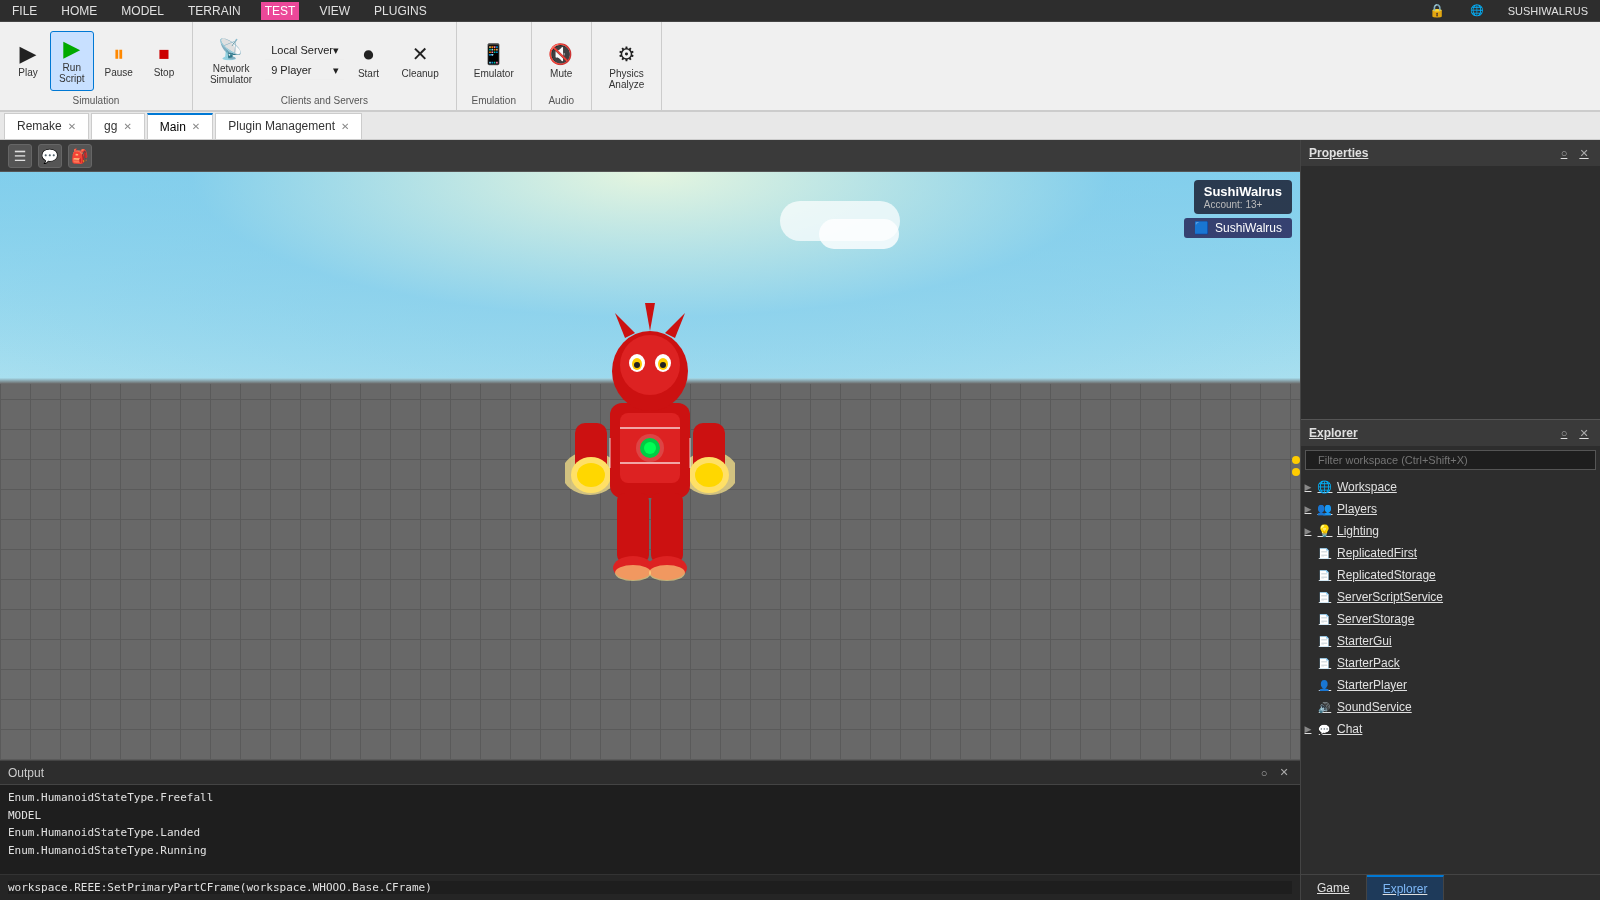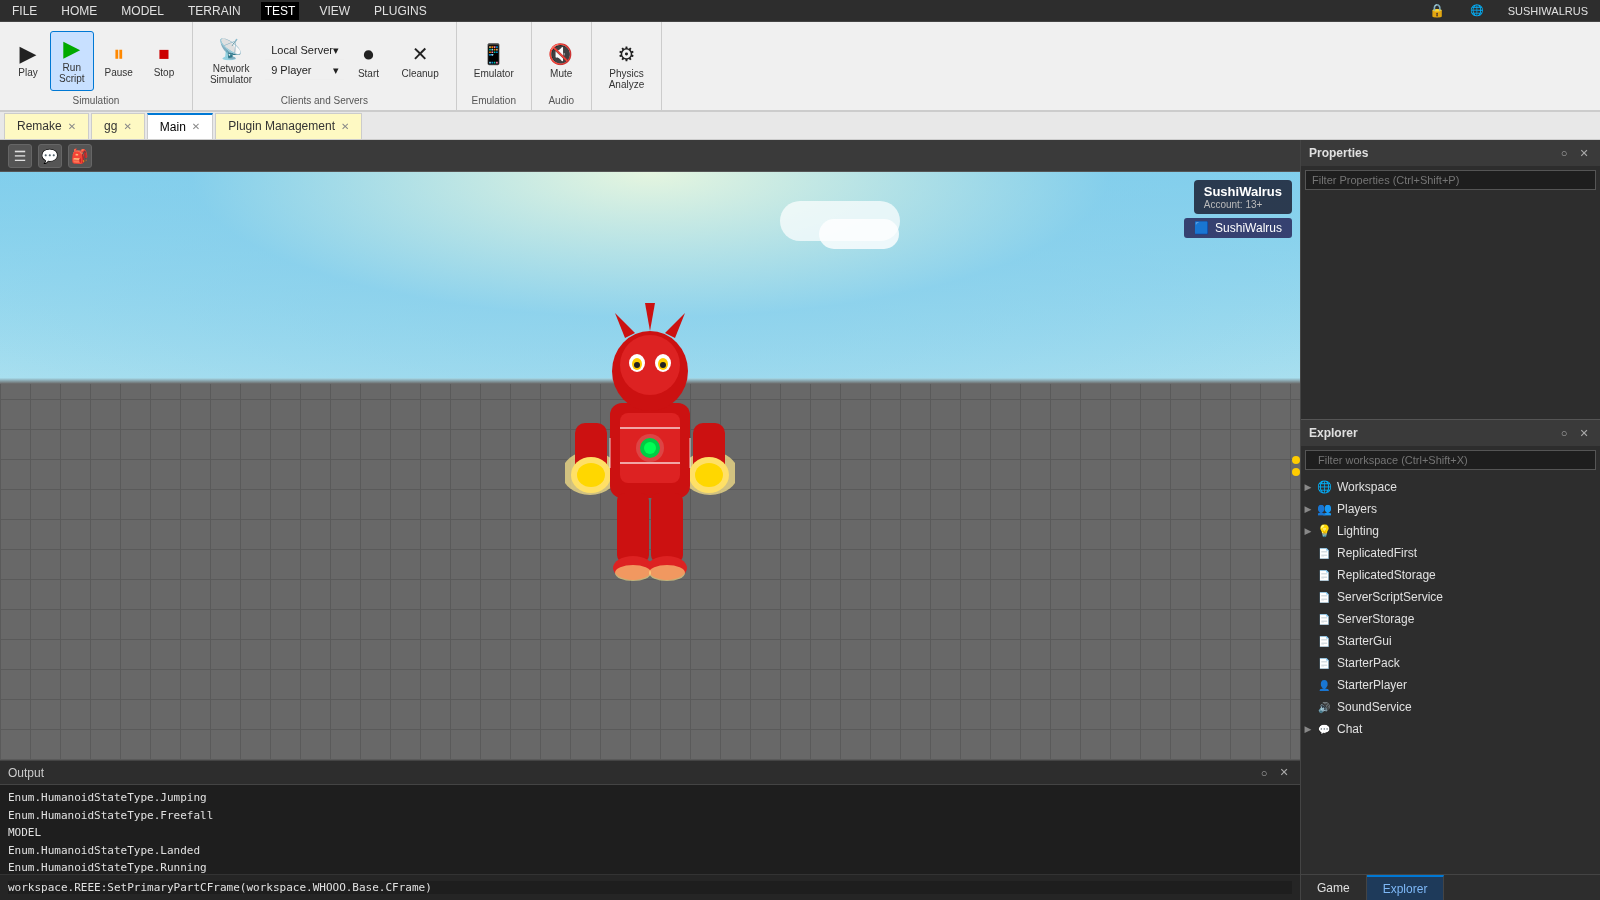--- a/index.html
+++ b/index.html
@@ -1,35 +1,35 @@
 <!DOCTYPE html>
 <html><head>
   <meta charset="utf-8">
   <style>
     * { margin: 0; padding: 0; box-sizing: border-box; }
     body { width: 1600px; height: 900px; overflow: hidden; font-family: 'Segoe UI', Arial, sans-serif; font-size: 12px; background: #2d2d2d; color: #e0e0e0; }
 
     
     #menu-bar { display: flex; align-items: center; background: #2d2d2d; height: 22px; padding: 0 8px; gap: 16px; border-bottom: 1px solid #444; justify-content: center; }
     #menu-bar span { font-size: 12px; color: #e0e0e0; cursor: pointer; padding: 2px 4px; }
-    #menu-bar .active-menu { background: #000000; color: white; }
+    #menu-bar .active-menu { background: #ec4899; color: white; }
 
     
     #toolbar { display: flex; align-items: stretch; background: #f0f0f0; height: 90px; border-bottom: 2px solid #ccc; color: #222; }
     .toolbar-group { display: flex; align-items: center; padding: 4px 8px; border-right: 1px solid #ccc; gap: 4px; }
     .toolbar-group-label { font-size: 10px; color: #555; text-align: center; width: 100%; }
     .tool-btn { display: flex; flex-direction: column; align-items: center; justify-content: center; padding: 4px 8px; cursor: pointer; border: 1px solid transparent; border-radius: 3px; min-width: 40px; height: 60px; gap: 2px; background: transparent; }
     .tool-btn .icon { font-size: 22px; line-height: 1; }
     .tool-btn .label { font-size: 10px; text-align: center; color: #333; }
     .tool-btn.active { background: #c8e0ff; border-color: #0078d4; }
     .tool-dropdown-btn { padding: 2px 6px; font-size: 11px; cursor: pointer; display: flex; align-items: center; justify-content: space-between; border-bottom: 1px solid #eee; }
 
     
     #tabs-row { display: flex; align-items: center; background: #e8e8e8; height: 28px; border-bottom: 1px solid #ccc; padding-left: 4px; }
-    .tab { display: flex; align-items: center; padding: 4px 12px; cursor: pointer; border: 1px solid #ccc; border-bottom: none; background: #fef9c3; margin-right: 2px; font-size: 12px; color: #333; height: 26px; gap: 6px; }
+    .tab { display: flex; align-items: center; padding: 4px 12px; cursor: pointer; border: 1px solid #ccc; border-bottom: none; background: #ffffff; margin-right: 2px; font-size: 12px; color: #333; height: 26px; gap: 6px; }
     .tab.active { background: #fff; color: #000; border-top: 2px solid #0078d4; }
     .tab .close-btn { font-size: 10px; color: #888; cursor: pointer; }
 
     
     #main-layout { display: flex; height: calc(900px - 22px - 90px - 28px); }
 
     
     #viewport-container { flex: 1; display: flex; flex-direction: column; }
 
     
@@ -43,21 +43,21 @@
 
     
     #output-panel { height: 140px; background: #1e1e1e; border-top: 1px solid #444; display: flex; flex-direction: column; }
     #output-header { display: flex; align-items: center; justify-content: space-between; background: #2d2d2d; height: 24px; padding: 0 8px; border-bottom: 1px solid #444; }
     #output-header span { font-size: 12px; color: #ccc; }
     #output-content { flex: 1; overflow-y: auto; padding: 4px 8px; font-size: 11px; font-family: 'Consolas', monospace; color: #e0e0e0; line-height: 1.6; }
     #output-bottom-bar { background: #252525; height: 26px; padding: 0 8px; display: flex; align-items: center; border-top: 1px solid #333; }
     #output-bottom-bar input { background: #1e1e1e; border: none; color: #e0e0e0; font-size: 11px; width: 100%; outline: none; font-family: 'Consolas', monospace; }
 
     
-    #right-panel { width: 300px; display: flex; flex-direction: column; background: #2d2d2d; border-left: 1px solid #444; }
+    #right-panel { width: 300px; display: flex; flex-direction: column; background: #2d2d2d; border-left: 1px solid #444; text-decoration: underline; }
     #properties-panel { flex: 0 0 280px; display: flex; flex-direction: column; border-bottom: 1px solid #555; }
     #properties-header { display: flex; align-items: center; justify-content: space-between; background: #3a3a3a; height: 26px; padding: 0 8px; }
     #properties-header span { font-size: 12px; color: #e0e0e0; font-weight: bold; }
     #properties-search { padding: 4px; }
     #properties-search input { width: 100%; background: #1e1e1e; border: 1px solid #555; color: #ccc; font-size: 11px; padding: 3px 6px; outline: none; }
     #explorer-panel { flex: 1; display: flex; flex-direction: column; }
     #explorer-header { display: flex; align-items: center; justify-content: space-between; background: #3a3a3a; height: 26px; padding: 0 8px; }
     #explorer-header span { font-size: 12px; color: #e0e0e0; font-weight: bold; }
     #explorer-search { padding: 4px; }
     #explorer-search input { width: 100%; background: #1e1e1e; border: 1px solid #555; color: #ccc; font-size: 11px; padding: 3px 12px; outline: none; }
@@ -315,21 +315,20 @@
 
     <div id="output-panel">
       <div id="output-header">
         <span>Output</span>
         <div class="header-ctrl">
           <div class="ctrl-btn">○</div>
           <div class="ctrl-btn">✕</div>
         </div>
       </div>
       <div id="output-content">
-        <div>Enum.HumanoidStateType.Jumping</div>
         <div>Enum.HumanoidStateType.Freefall</div>
         <div>MODEL</div>
         <div>Enum.HumanoidStateType.Landed</div>
         <div>Enum.HumanoidStateType.Running</div>
 
       </div>
       <div id="output-bottom-bar">
         <input type="text" value="workspace.REEE:SetPrimaryPartCFrame(workspace.WHOOO.Base.CFrame)" style="">
       </div>
     </div>
@@ -338,23 +337,20 @@
   <div id="right-panel">
 
     <div id="properties-panel">
       <div id="properties-header">
         <span>Properties</span>
         <div class="header-ctrl">
           <div class="ctrl-btn">○</div>
           <div class="ctrl-btn">✕</div>
         </div>
       </div>
-      <div id="properties-search">
-        <input type="text" placeholder="Filter Properties (Ctrl+Shift+P)" style="">
-      </div>
     </div>
 
     <div id="explorer-panel">
       <div id="explorer-header">
         <span>Explorer</span>
         <div class="header-ctrl">
           <div class="ctrl-btn">○</div>
           <div class="ctrl-btn">✕</div>
         </div>
       </div>

